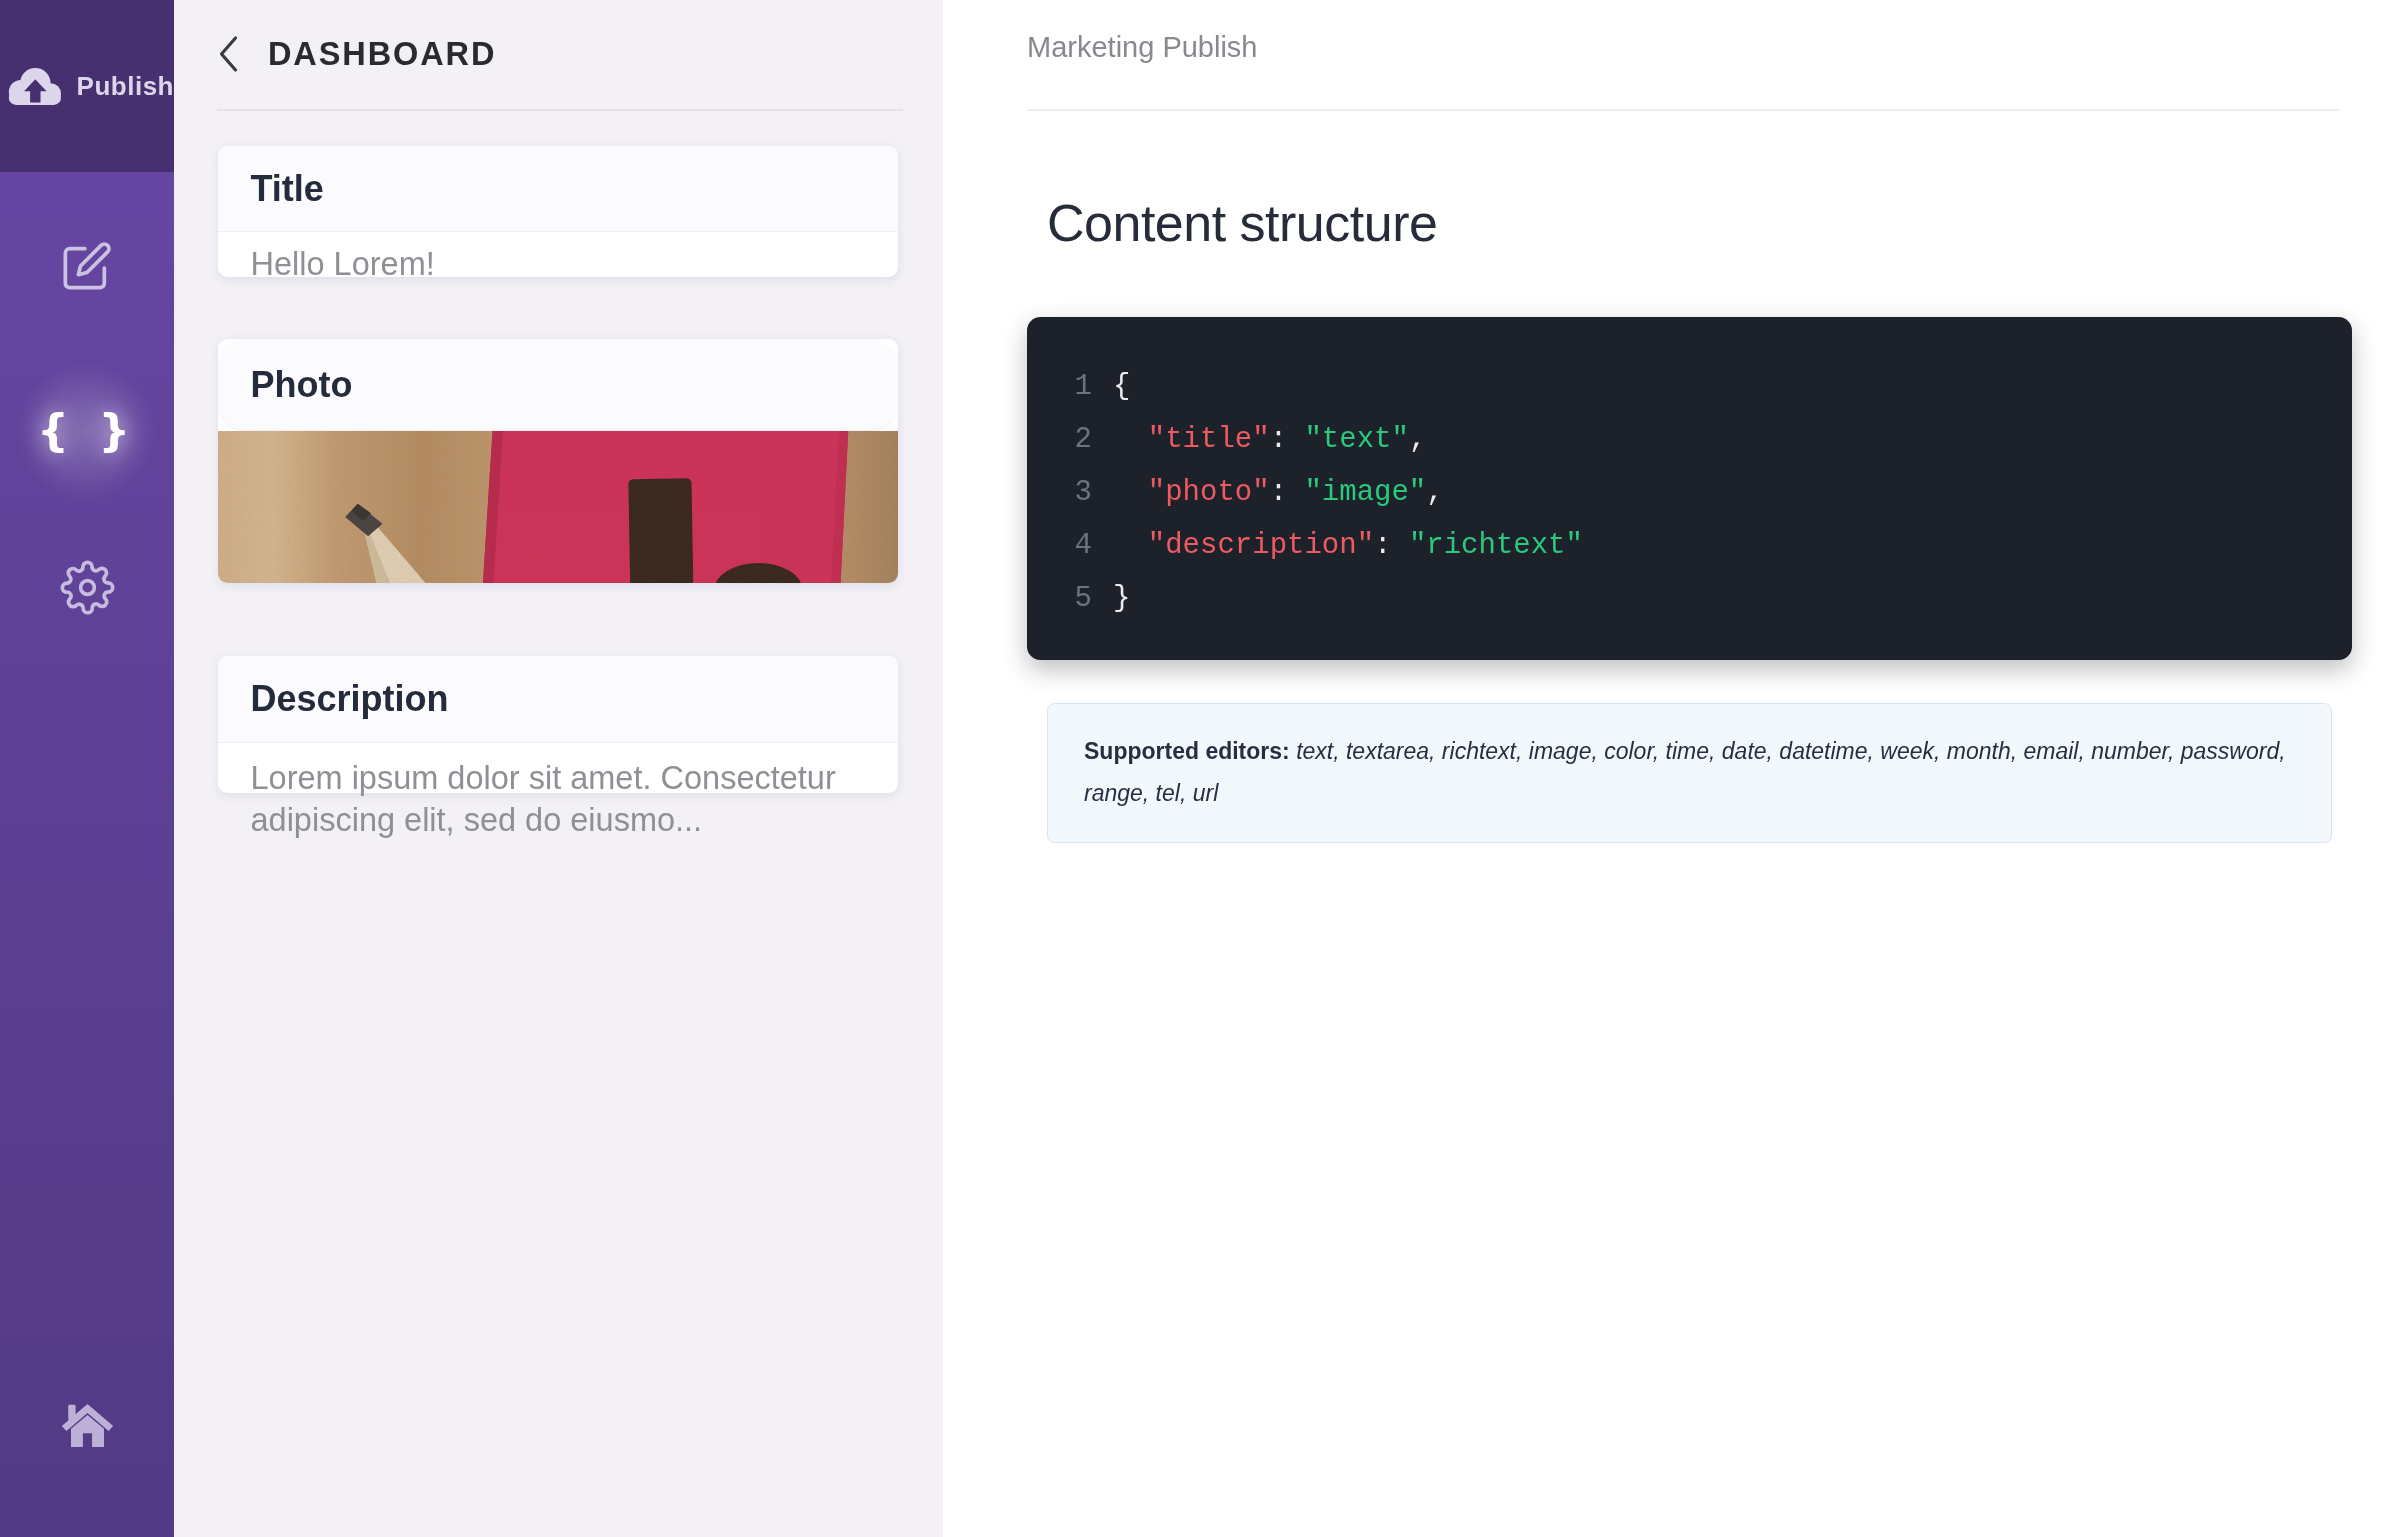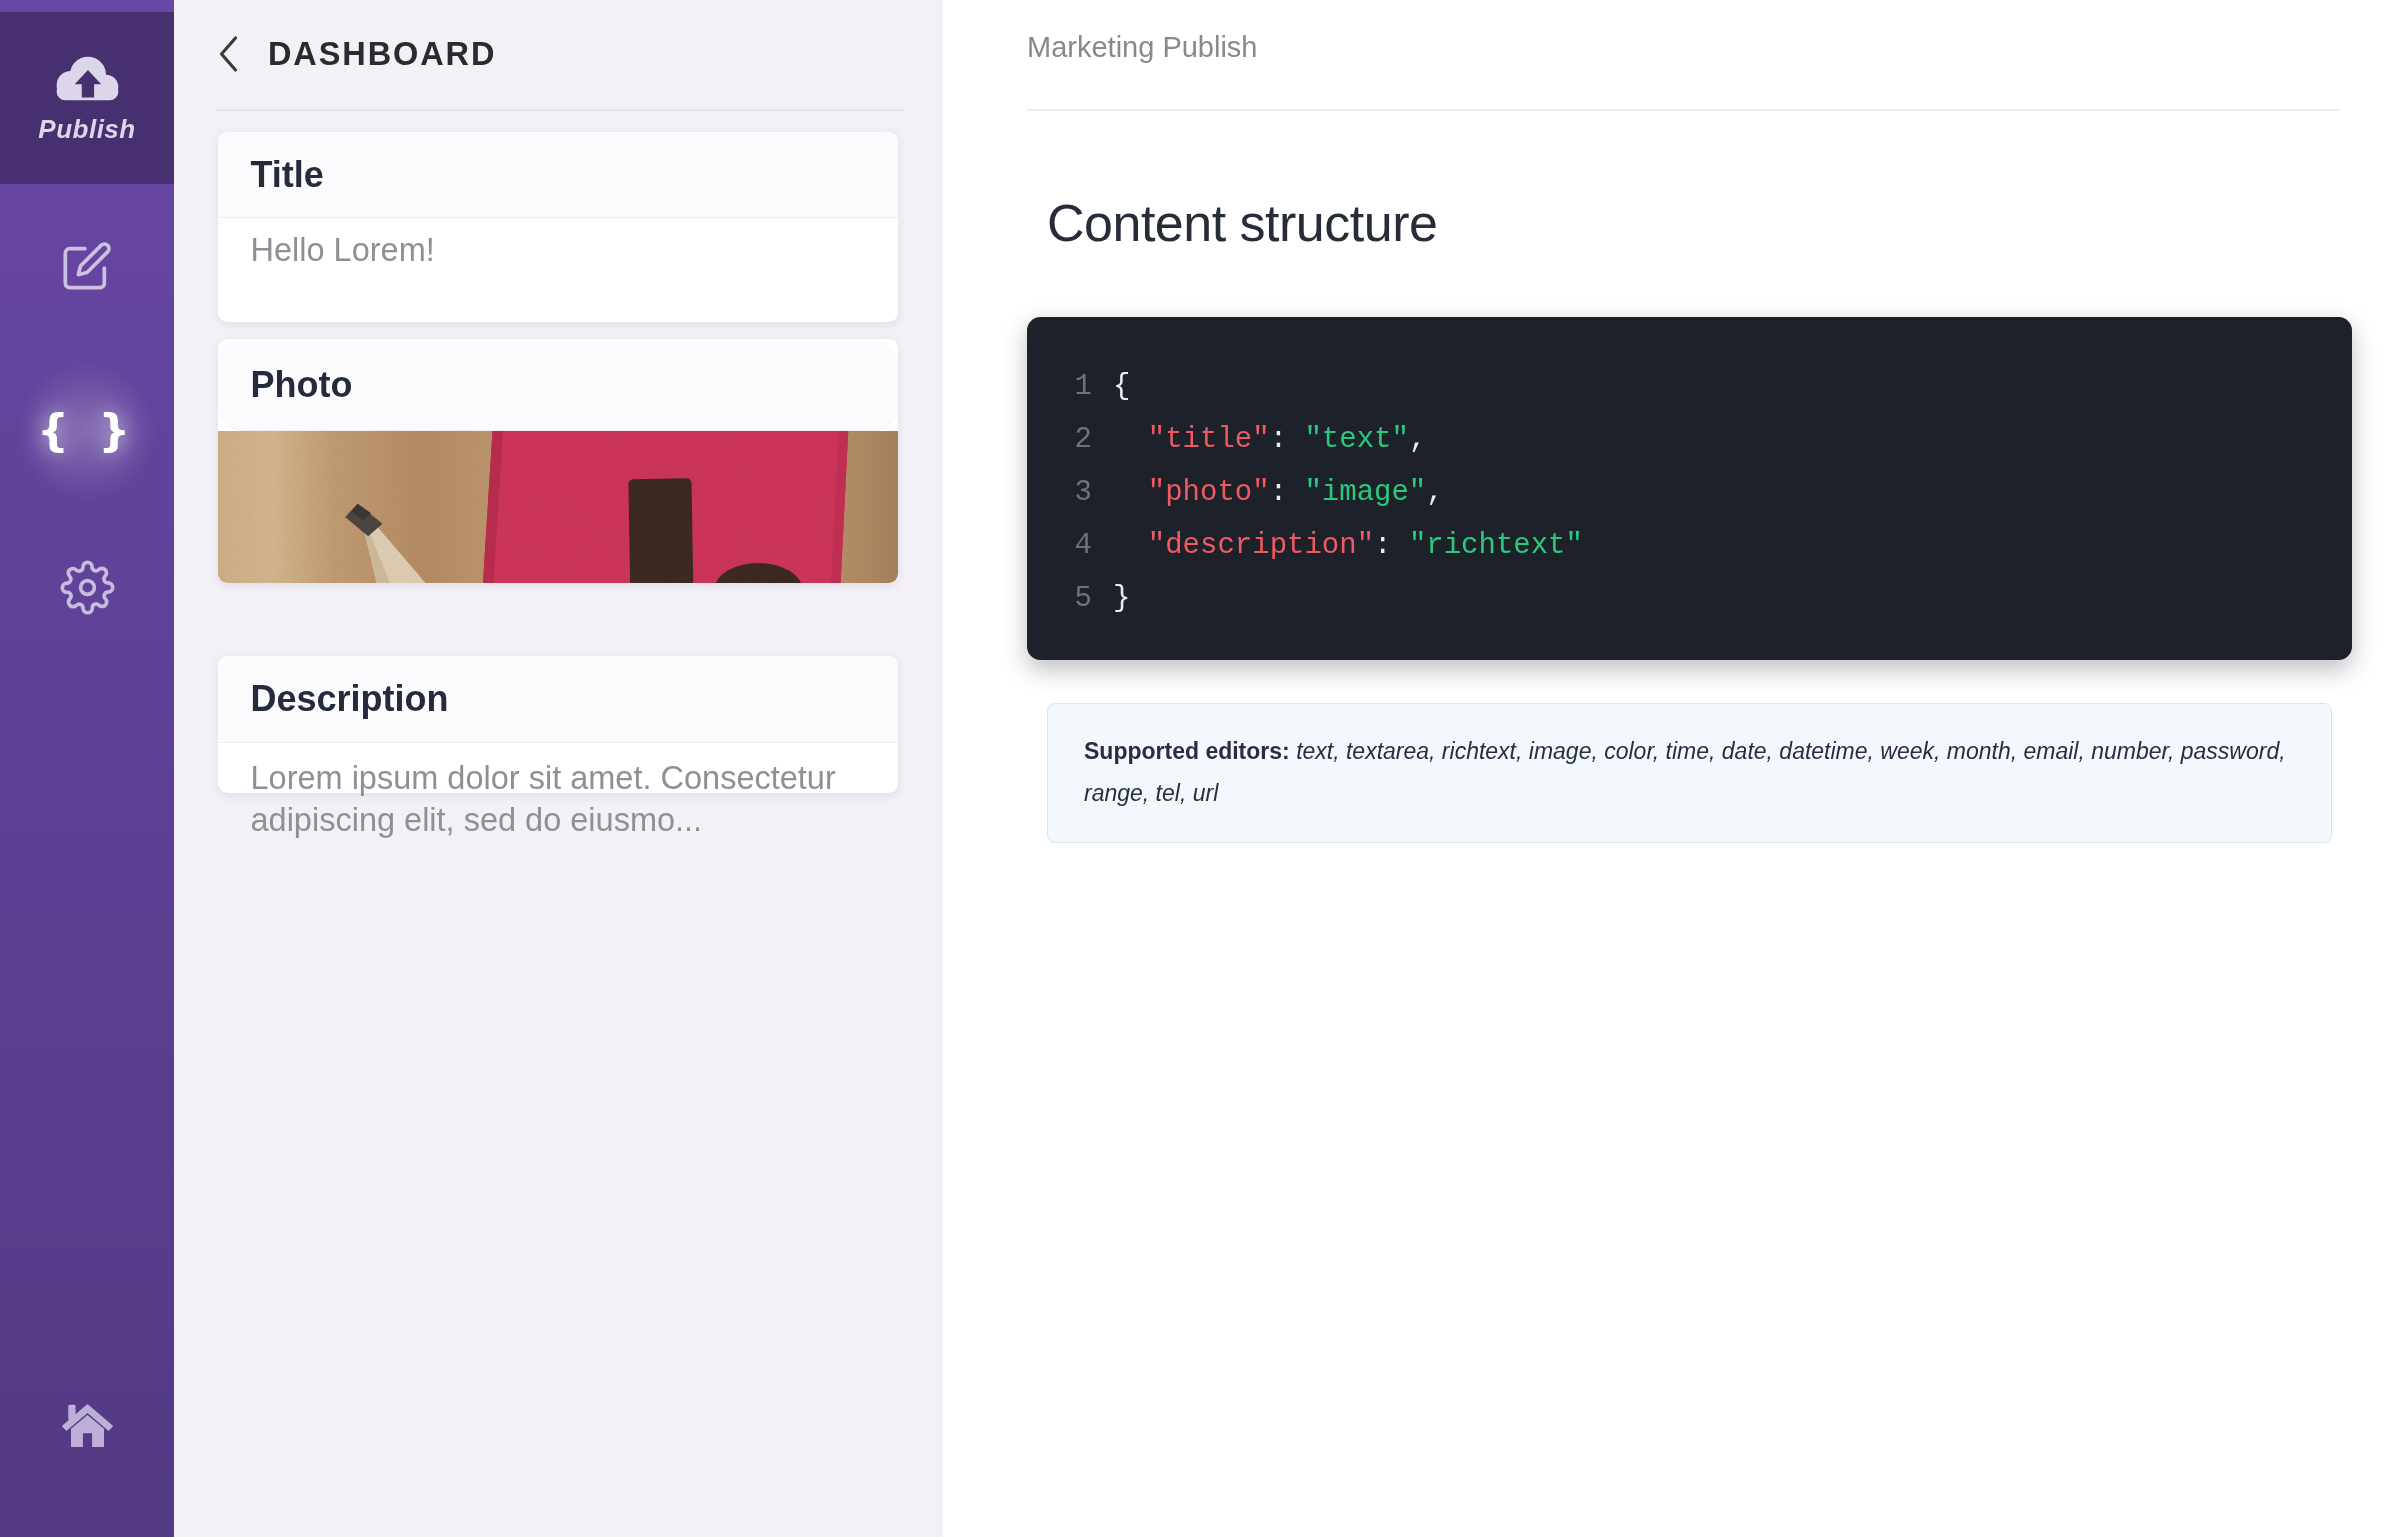--- a/index.html
+++ b/index.html
@@ -28,22 +28,22 @@
     --c-photo_pink:#D62A5B;
   }
   *{margin:0;padding:0;box-sizing:border-box;}
   html,body{width:2405px;height:1537px;overflow:hidden;}
   body{font-family:"Liberation Sans",sans-serif;background:#fff;}
   .app{position:relative;width:2405px;height:1537px;display:flex;}
 
   
   .sidebar{position:relative;width:174px;height:100%;flex:0 0 174px;
     background:linear-gradient(180deg,var(--c-sidebar_grad_start) 0%,var(--c-sidebar_grad_end) 100%);}
-  .publish{position:absolute;top:12px;left:0;width:174px;height:172px;background:var(--c-sidebar_top);
-    display:flex;flex-direction:column;align-items:center;justify-content:center;gap:7.6px;cursor:pointer;font-style:italic;}
+  .publish{position:absolute;top:0;left:0;width:174px;height:172px;background:var(--c-sidebar_top);
+    display:flex;align-items:center;justify-content:center;gap:7.6px;cursor:pointer;}
   .publish span{color:var(--c-publish_fg);font-weight:700;font-size:26px;letter-spacing:0.5px;}
   .nav-item{position:absolute;left:0;width:174px;display:flex;align-items:center;justify-content:center;cursor:pointer;}
   .nav-edit{top:239px;height:54px;}
   .nav-braces{top:395px;height:71px;}
   .nav-gear{top:559px;height:57px;}
   .nav-home{top:1396px;height:57px;}
   .braces-glyph{position:relative;color:#FFFFFF;font-family:"DejaVu Sans",sans-serif;font-weight:700;
     font-size:45px;letter-spacing:6.7px;text-shadow:0 0 21px rgba(255,255,255,.75);}
   .nav-braces::before{content:"";position:absolute;left:50%;top:50%;width:153px;height:153px;transform:translate(-50%,-50%);
     background:radial-gradient(circle,rgba(255,255,255,.22) 0%,rgba(255,255,255,0) 65%);pointer-events:none;}
@@ -52,21 +52,21 @@
   .panel{position:relative;width:769px;flex:0 0 769px;height:100%;background:var(--c-panel_bg);}
   .panel-header{position:absolute;top:34px;left:42px;display:flex;align-items:center;gap:27px;}
   .back-btn{width:25px;height:40px;display:flex;align-items:center;cursor:pointer;}
   .panel-title{font-size:32.5px;font-weight:600;letter-spacing:1.9px;color:var(--c-header_text);text-align:right;}
   .panel-divider{position:absolute;top:109px;left:43px;width:686px;height:1.9px;background:var(--c-divider);}
   .card{position:absolute;left:44px;width:680px;border-radius:9.6px;background:#fff;
     box-shadow:0 2.9px 9.6px rgba(55,45,95,.10);}
   .card-head{background:var(--c-card_header_bg);border-bottom:1px solid var(--c-card_border);
     border-radius:9.6px 9.6px 0 0;padding-left:32.5px;display:flex;align-items:center;
     font-size:36px;font-weight:700;color:var(--c-text_dark);}
-  .card-title-field{top:132px;height:190px;}
+  .card-title-field{top:146px;height:131px;}
   .card-title-field .card-head{height:86px;}
   .card-title-field .card-body{height:65px;display:flex;align-items:center;padding-left:32.5px;
     font-size:32.5px;color:var(--c-text_gray);border-radius:0 0 9.6px 9.6px;cursor:text;}
   .card-photo{top:339px;height:244px;}
   .card-photo .card-head{height:92px;border-radius:26px;}
   .photo-body{height:152px;border-radius:0 0 9.6px 9.6px;overflow:hidden;cursor:pointer;}
   .photo-body svg{display:block;width:680px;height:152px;}
   .card-desc{top:656px;height:137px;}
   .card-desc .card-head{height:87px;}
   .card-desc .card-body{height:104px;padding:14.3px 38px 0 32.5px;font-size:32.5px;line-height:42px;

